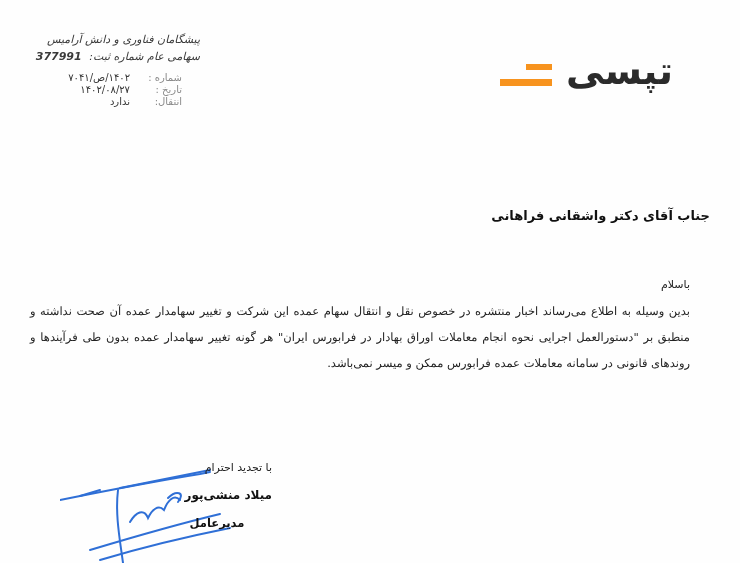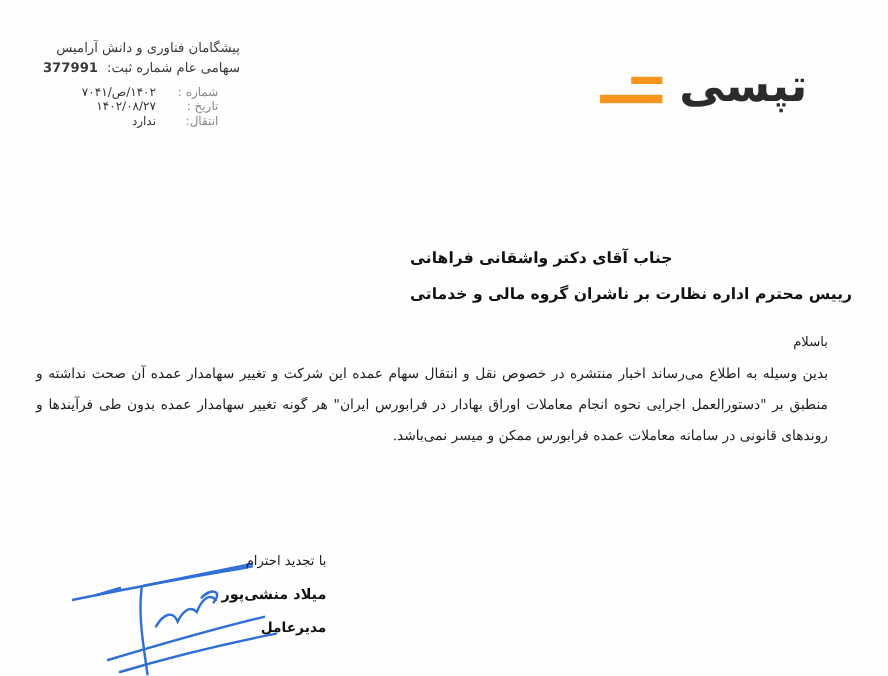--- a/index.html
+++ b/index.html
@@ -2,21 +2,21 @@
 <html><head>
   <meta charset="utf-8">
   <style>
     * { margin: 0; padding: 0; box-sizing: border-box; }
     html, body { width: 740px; height: 563px; background: #ffffff; overflow: hidden; }
     body { position: relative; font-family: "DejaVu Sans", sans-serif; color: #1a1a1a; }
 
     .page { position: absolute; left: 0; top: 0; width: 740px; height: 563px; background: #fefefe; }
 
     
-    .company-block { position: absolute; left: 40px; top: 32px; width: 160px; direction: rtl; text-align: right; }
+    .company-block { position: absolute; left: 40px; top: 32px; width: 160px; direction: rtl; text-align: right; font-style: italic; }
     .company-name { font-size: 11px; color: #3a3a3a; line-height: 16px; white-space: nowrap; }
     .company-reg { font-size: 11px; color: #3a3a3a; line-height: 17px; white-space: nowrap; }
     .company-reg .reg-num { font-weight: bold; letter-spacing: 1px; margin-right: 4px; }
 
     .meta-block { position: absolute; left: 52px; top: 72px; width: 130px; direction: rtl; }
     .meta-row { display: flex; font-size: 10px; line-height: 12px; color: #444; }
     .meta-label { color: #8a8a8a; width: 46px; white-space: nowrap; }
     .meta-value { color: #333; margin-right: 6px; white-space: nowrap; letter-spacing: 0.5px; }
 
     
@@ -31,21 +31,21 @@
     .recipient-title { font-size: 13px; font-weight: bold; line-height: 22px; margin-top: 8px; color: #111; }
 
     
     .greeting { position: absolute; right: 50px; top: 278px; font-size: 11px; color: #222; direction: rtl; margin-left: 24px; }
     .body-text { position: absolute; right: 50px; top: 298px; width: 660px; font-size: 11.5px; line-height: 26px; color: #222; direction: rtl; text-align: justify; font-family: "DejaVu Serif", serif; }
 
     
     .closing { position: absolute; left: 162px; top: 460px; direction: rtl; text-align: right; width: 110px; }
     .closing-line { font-size: 11px; color: #222; line-height: 16px; white-space: nowrap; }
     .signer-name { font-size: 12px; font-weight: bold; color: #111; margin-top: 12px; white-space: nowrap; }
-    .signer-title { font-size: 11.5px; font-weight: bold; color: #111; margin-top: 14px; white-space: nowrap; }
+    .signer-title { font-size: 11.5px; font-weight: bold; color: #111; margin-top: 14px; white-space: nowrap; text-align: center; }
 
     .signature { position: absolute; left: 60px; top: 460px; width: 200px; height: 103px; pointer-events: none; }
   </style>
 </head>
 <body>
 
 <div class="page">
 
   <div class="company-block">
     <div class="company-name">پیشگامان فناوری و دانش آرامیس</div>
@@ -71,21 +71,20 @@
   </div>
 
   <div class="logo">
     <div class="logo-bar-top"></div>
     <div class="logo-bar-bottom"></div>
     <div class="logo-text">تپسی</div>
   </div>
 
   <div class="recipient">
     <div class="recipient-name">جناب آقای دکتر واشقانی فراهانی</div>
-    <div class="recipient-title">رییس محترم اداره نظارت بر ناشران گروه مالی و خدماتی</div>
   </div>
 
   <div class="greeting">باسلام</div>
   <div class="body-text">بدین وسیله به اطلاع می‌رساند اخبار منتشره در خصوص نقل و انتقال سهام عمده این شرکت و تغییر سهامدار عمده آن صحت نداشته و منطبق بر "دستورالعمل اجرایی نحوه انجام معاملات اوراق بهادار در فرابورس ایران" هر گونه تغییر سهامدار عمده بدون طی فرآیندها و روندهای قانونی در سامانه معاملات عمده فرابورس ممکن و میسر نمی‌باشد.</div>
 
   <svg class="signature" viewBox="0 0 200 103" xmlns="http://www.w3.org/2000/svg">
     <g fill="none" stroke="#2f6fd6" stroke-width="2" stroke-linecap="round">
       <path d="M0 40 C 40 32, 90 22, 140 14 L 150 12"></path>
       <path d="M20 36 L 40 30"></path>
       <path d="M60 28 C 90 22, 120 16, 150 10"></path>

